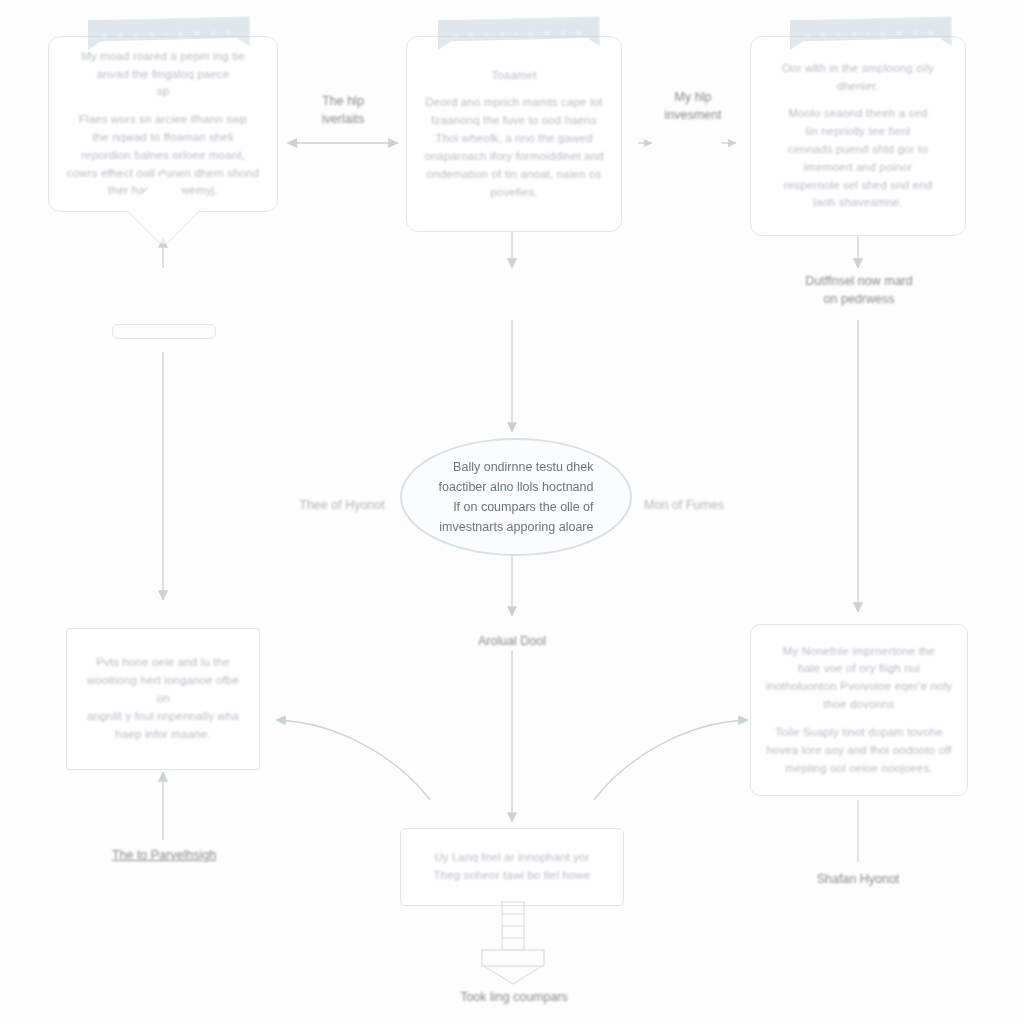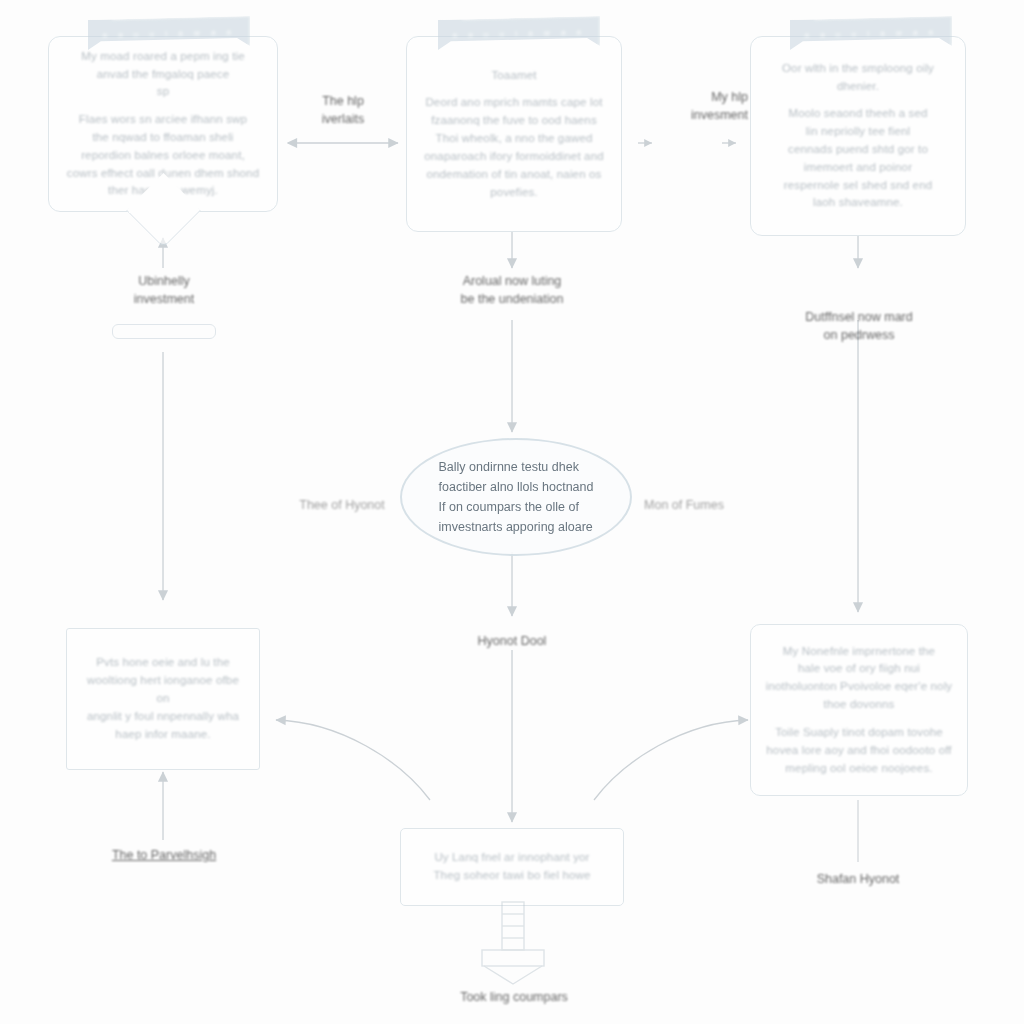--- a/index.html
+++ b/index.html
@@ -101,36 +101,36 @@
 
   
   .ellipse {
     position: absolute;
     border-radius: 50%;
     border: 2px solid #d4dfe6;
     background: #fbfcfd;
     display: flex;
     align-items: center;
     justify-content: center;
-    text-align: left;
+    text-align: right;
     color: #5d6b76;
     opacity: .92;
   }
   .ellipse .body {
     font-size: 12.5px;
     line-height: 1.6;
     padding: 0 34px;
     filter: blur(.55px);
   }
 
   
   .lbl {
     position: absolute;
     text-align: center;
-    color: #000000;
+    color: #404040;
     font-size: 12.5px;
     line-height: 1.45;
     opacity: .62;
     filter: blur(.85px);
     white-space: pre-line;
   }
   .lbl.dim { opacity: .38; }
 
   
   svg.edges {
@@ -247,41 +247,37 @@
 lin nepriolly tee fienl
 cennads puend shtd gor to
 imemoert and poinor
 respernole sel shed snd end
 laoh shaveamne.</p>
     </div>
   </div>
 
   <div class="lbl" style="left: 288px; top: 92px; width: 110px; white-space: pre-line;">The hlp
 iverlaits</div>
-  <div class="lbl" style="left: 638px; top: 88px; width: 110px; white-space: pre-line; text-align: right;">My hlp
+  <div class="lbl" style="left: 638px; top: 88px; width: 110px; white-space: pre-line;">My hlp
 invesment</div>
 
-  <div class="lbl" style="left: 98px; top: 272px; width: 132px; white-space: pre-line;">Ubinhelly
-investment</div>
-  <div class="lbl" style="left: 412px; top: 272px; width: 200px; white-space: pre-line;">Arolual now luting
-be the undeniation</div>
-  <div class="lbl" style="left: 768px; top: 272px; width: 182px; white-space: pre-line; margin-top: 36px;">Dutffnsel now mard
+  <div class="lbl" style="left: 768px; top: 272px; width: 182px; white-space: pre-line;">Dutffnsel now mard
 on pedrwess</div>
 
   <div class="barlet" style="left:112px; top:324px; width:102px; height:13px;"></div>
 
   <div class="ellipse" style="left:400px; top:438px; width:228px; height:114px;">
     <div class="body" style="white-space: pre-line;">Bally ondirnne testu dhek
 foactiber alno llols hoctnand
 If on coumpars the olle of
 imvestnarts apporing aloare</div>
   </div>
   <div class="lbl dim" style="left: 282px; top: 496px; width: 120px; white-space: pre-line;">Thee of Hyonot</div>
   <div class="lbl dim" style="left: 624px; top: 496px; width: 120px; white-space: pre-line;">Mon of Fumes</div>
-  <div class="lbl" style="left: 432px; top: 632px; width: 160px; white-space: pre-line;">Hyonot Dool</div>
+  <div class="lbl" style="left: 432px; top: 632px; width: 160px; white-space: pre-line;">Arolual Dool</div>
 
   <div class="node" style="left:66px; top:628px; width:194px; height:142px; border-radius:3px;">
     <div class="body" style="white-space: pre-line;">Pvts hone oeie and lu the
 wooltiong hert ionganoe ofbe on
 angnlit y foul nnpennally wha
 haep infor maane.</div>
   </div>
   <div class="lbl" style="left: 76px; top: 846px; width: 176px; white-space: pre-line; text-decoration: underline;">The to Parvelhsigh</div>
 
   <div class="node" style="left:750px; top:624px; width:218px; height:172px; border-radius:10px;">

